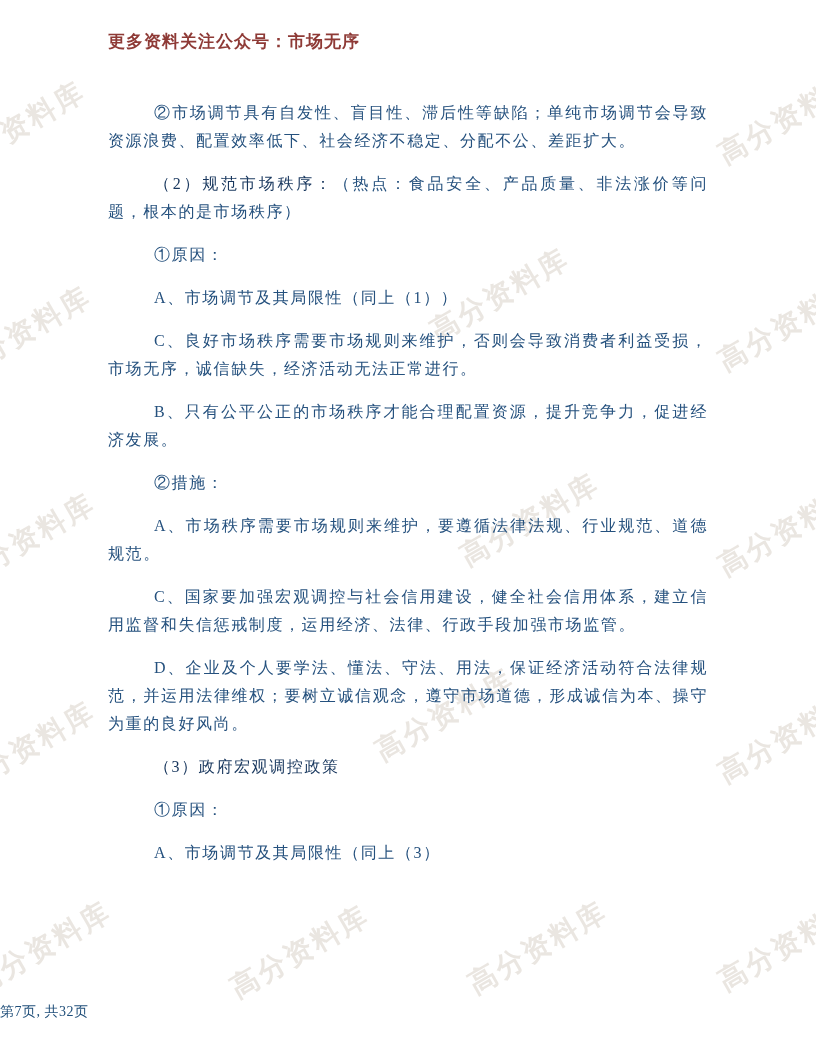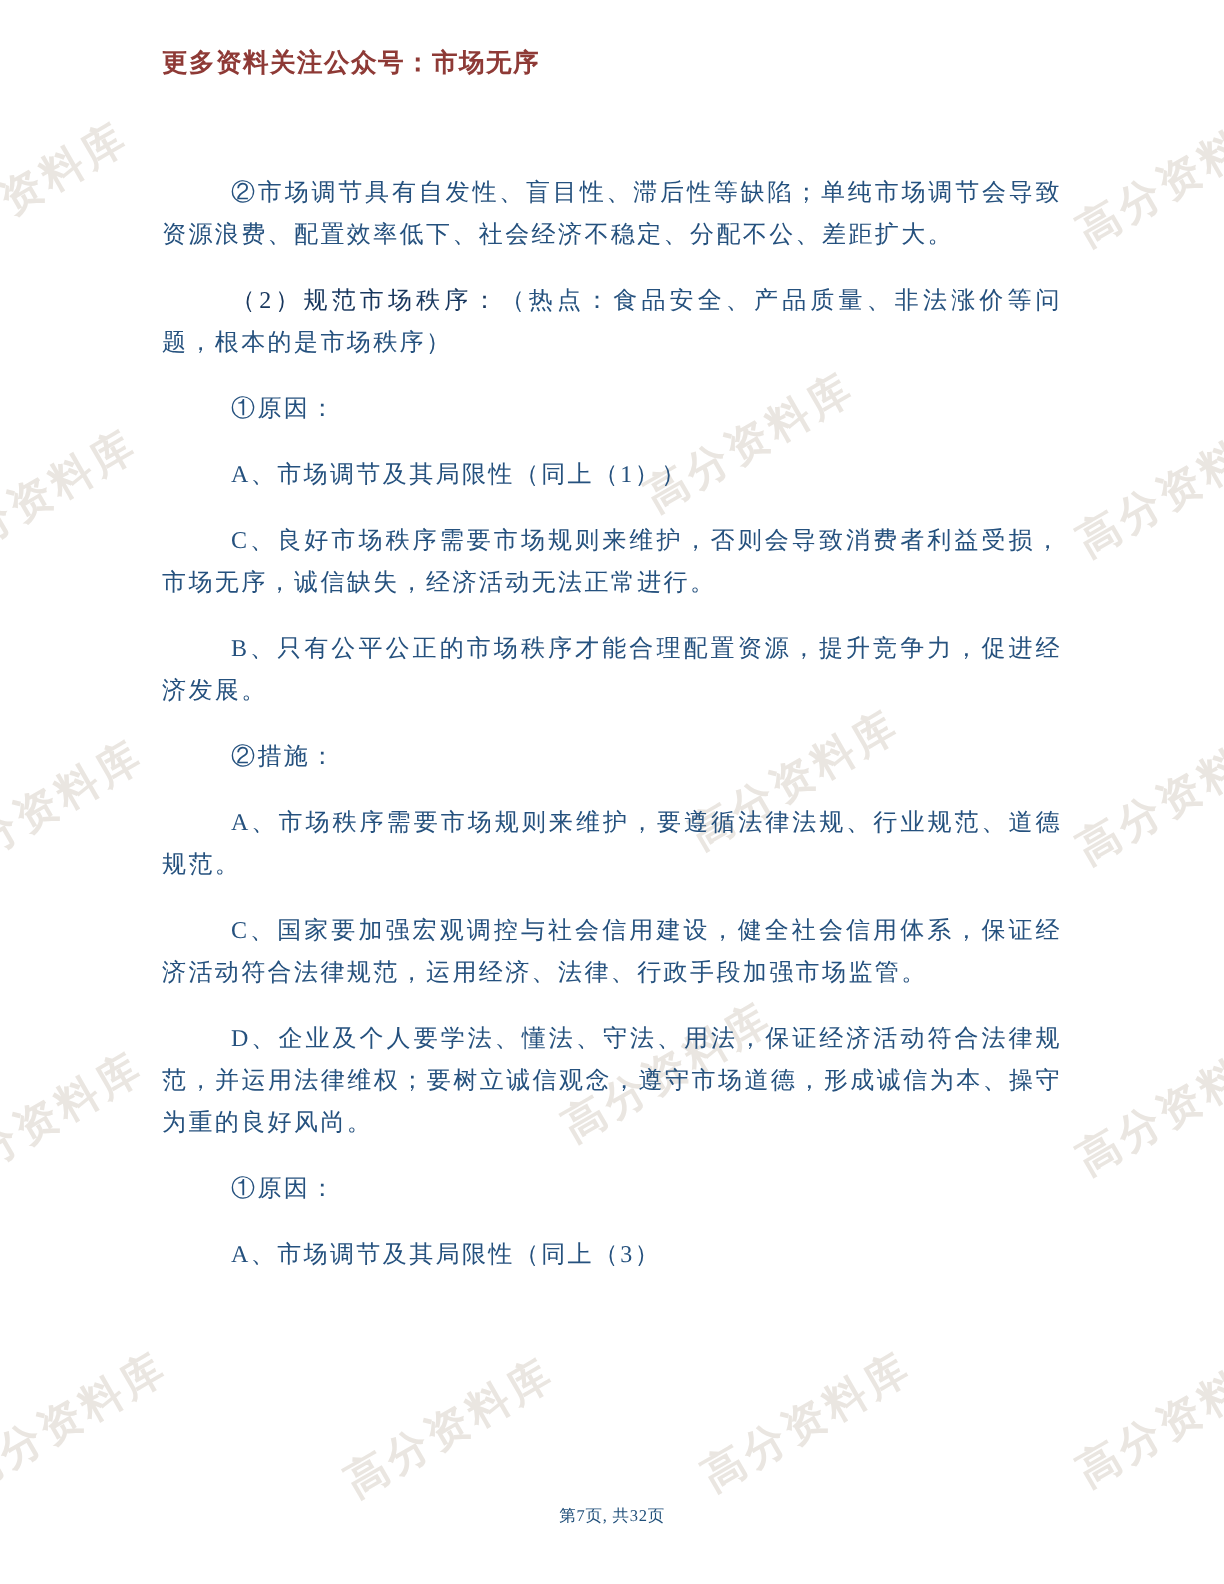--- a/index.html
+++ b/index.html
@@ -29,37 +29,36 @@
     font-weight:bold;
     letter-spacing:1px;
     color:var(--header-red,#8e3a36);
   }
   .doc-body{
     position:absolute;
     left:108px;top:99px;
     width:600px;
   }
   .para{
-    margin:16px 0 15px 0;
+    margin:0 0 15px 0;
     font-size:16px;
     line-height:28px;
     letter-spacing:1.6px;
     color:var(--body-text,#25517e);
     text-align:justify;
     text-indent:46px;
   }
   .para .bold{
     font-weight:normal;
     color:var(--heading-text,#17365d);
   }
   .footer{
     position:absolute;
     top:1003px;left:0;width:100%;
-    text-align:center;
-    font-size:11px;
+    font-size:14px;
     letter-spacing:0.5px;
     color:var(--footer-color,#1f4e79);
   }
 </style>
 </head>
 <body>
 
 <div class="page">
   <div class="wm-layer" id="wm-layer">
       <div class="wm" style="left: 16px; top: 128px;">高分资料库</div>
@@ -82,20 +81,21 @@
     <div class="promo-header">更多资料关注公众号：市场无序</div>
     <div class="doc-body" id="doc-body">
         <p class="para"><span>②市场调节具有自发性、盲目性、滞后性等缺陷；单纯市场调节会导致资源浪费、配置效率低下、社会经济不稳定、分配不公、差距扩大。</span></p>
         <p class="para"><span class="bold">（2）规范市场秩序：</span><span>（热点：食品安全、产品质量、非法涨价等问题，根本的是市场秩序）</span></p>
         <p class="para"><span>①原因：</span></p>
         <p class="para"><span>A、市场调节及其局限性（同上（1））</span></p>
         <p class="para"><span>C、良好市场秩序需要市场规则来维护，否则会导致消费者利益受损，市场无序，诚信缺失，经济活动无法正常进行。</span></p>
         <p class="para"><span>B、只有公平公正的市场秩序才能合理配置资源，提升竞争力，促进经济发展。</span></p>
         <p class="para"><span>②措施：</span></p>
         <p class="para"><span>A、市场秩序需要市场规则来维护，要遵循法律法规、行业规范、道德规范。</span></p>
-        <p class="para"><span>C、国家要加强宏观调控与社会信用建设，健全社会信用体系，保证经济活动符合法律规范，运用经济、法律、行政手段加强市场监管。</span></p>
+        <p class="para"><span>C、国家要加强宏观调控与社会信用建设，健全社会信用体系，建立信用监督和失信惩戒制度，运用经济、法律、行政手段加强市场监管。</span></p>
         <p class="para"><span>D、企业及个人要学法、懂法、守法、用法，保证经济活动符合法律规范，并运用法律维权；要树立诚信观念，遵守市场道德，形成诚信为本、操守为重的良好风尚。</span></p>
+        <p class="para"><span class="bold">（3）政府宏观调控政策</span></p>
         <p class="para"><span>①原因：</span></p>
         <p class="para"><span>A、市场调节及其局限性（同上（3）</span></p>
       </div>
     <div class="footer">第7页, 共32页</div>
   </div>
 </div>
 
 </body></html>

